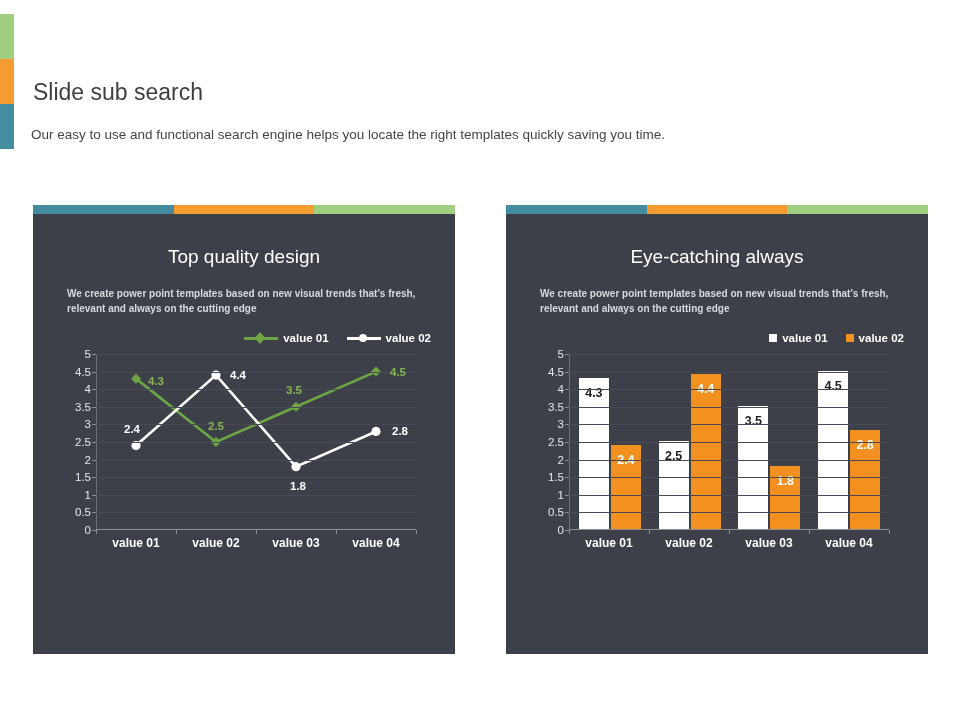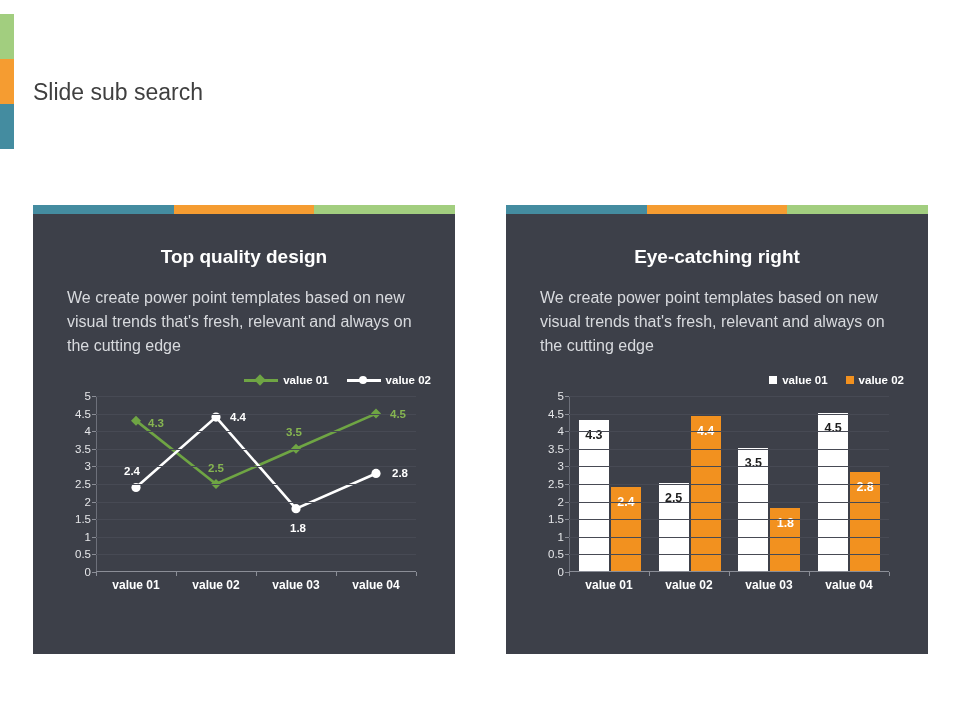--- a/index.html
+++ b/index.html
@@ -70,28 +70,29 @@
   }
   .card-stripe .s { height: 100%; }
   .card-stripe .s.teal   { flex: 1 1 33.34%; background: #448CA0; }
   .card-stripe .s.orange { flex: 1 1 33.33%; background: #F59C31; }
   .card-stripe .s.green  { flex: 1 1 33.33%; background: #A2CE7F; }
 
   .card-title {
     margin-top: 32px;
     text-align: center;
     font-size: 19px;
-    font-weight: bold;
+    font-weight: normal;
     color: #ffffff;
   }
   .card-desc {
     margin: 18px 34px 0 34px;
-    font-size: 16px;
+    font-size: 10px;
     line-height: 1.5;
     color: #d8dade;
+    font-weight: bold;
   }
 
   
   .chart {
     position: relative;
     margin-top: 16px;
     height: 250px;
   }
   .legend {
     position: absolute;
@@ -224,20 +225,21 @@
 
 <div id="slide">
 
   <div class="accent-bar">
     <div class="accent-seg green"></div>
     <div class="accent-seg orange"></div>
     <div class="accent-seg teal"></div>
   </div>
 
   <div class="sub-title">Slide sub search</div>
+  <div class="lead-text">Our easy to use and functional search engine  helps you locate the right templates quickly saving you time.</div>
 
   <div class="card left">
     <div class="card-stripe">
       <div class="s teal"></div>
       <div class="s orange"></div>
       <div class="s green"></div>
     </div>
 
     <div class="card-title">Top quality design</div>
     <div class="card-desc">We create power point templates based on new visual trends that's fresh, relevant and always on the cutting edge</div>
@@ -332,21 +334,21 @@
     </div>
   </div>
 
   <div class="card right">
     <div class="card-stripe">
       <div class="s teal"></div>
       <div class="s orange"></div>
       <div class="s green"></div>
     </div>
 
-    <div class="card-title">Eye-catching right</div>
+    <div class="card-title">Eye-catching always</div>
     <div class="card-desc">We create power point templates based on new visual trends that's fresh, relevant and always on the cutting edge</div>
 
     <div class="chart">
 
       <div class="legend">
         <div class="legend-item">
           <span class="key-sq" style="background:#ffffff"></span>
           <span>value 01</span>
         </div>
         <div class="legend-item">

